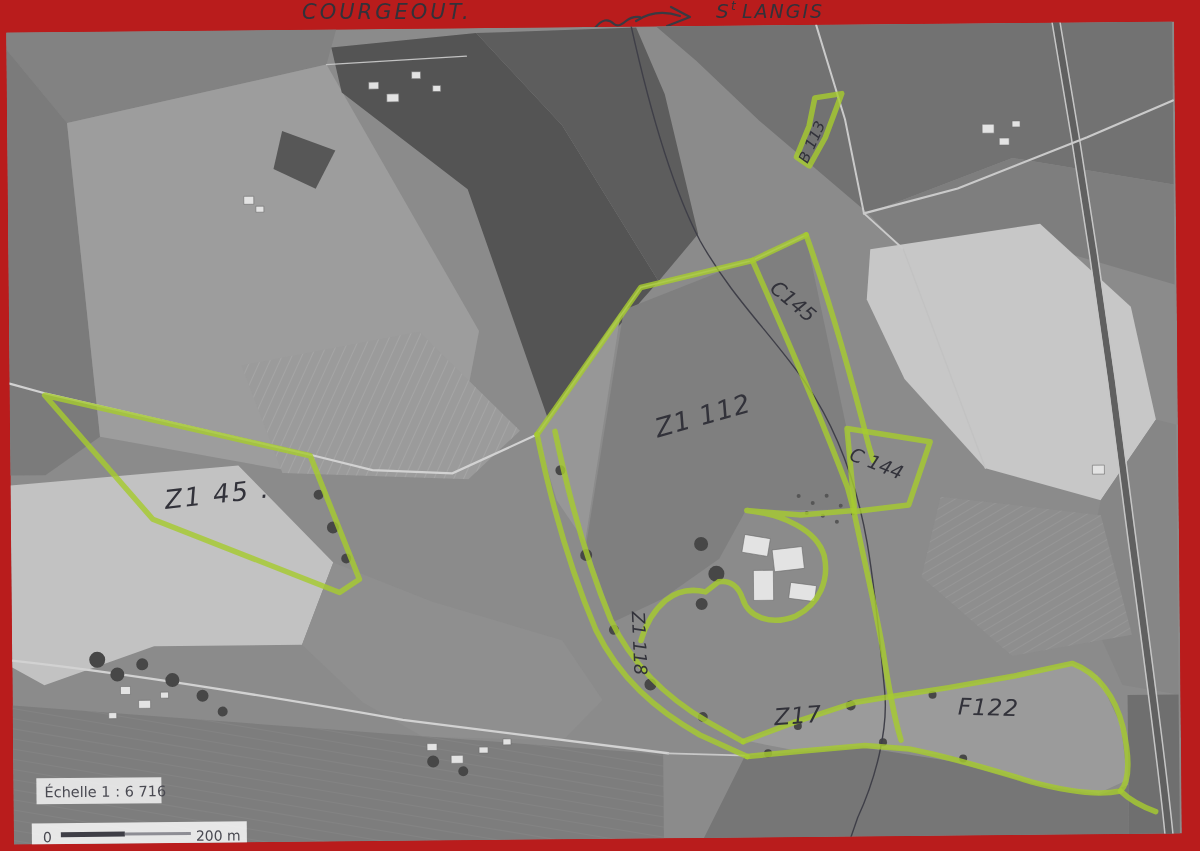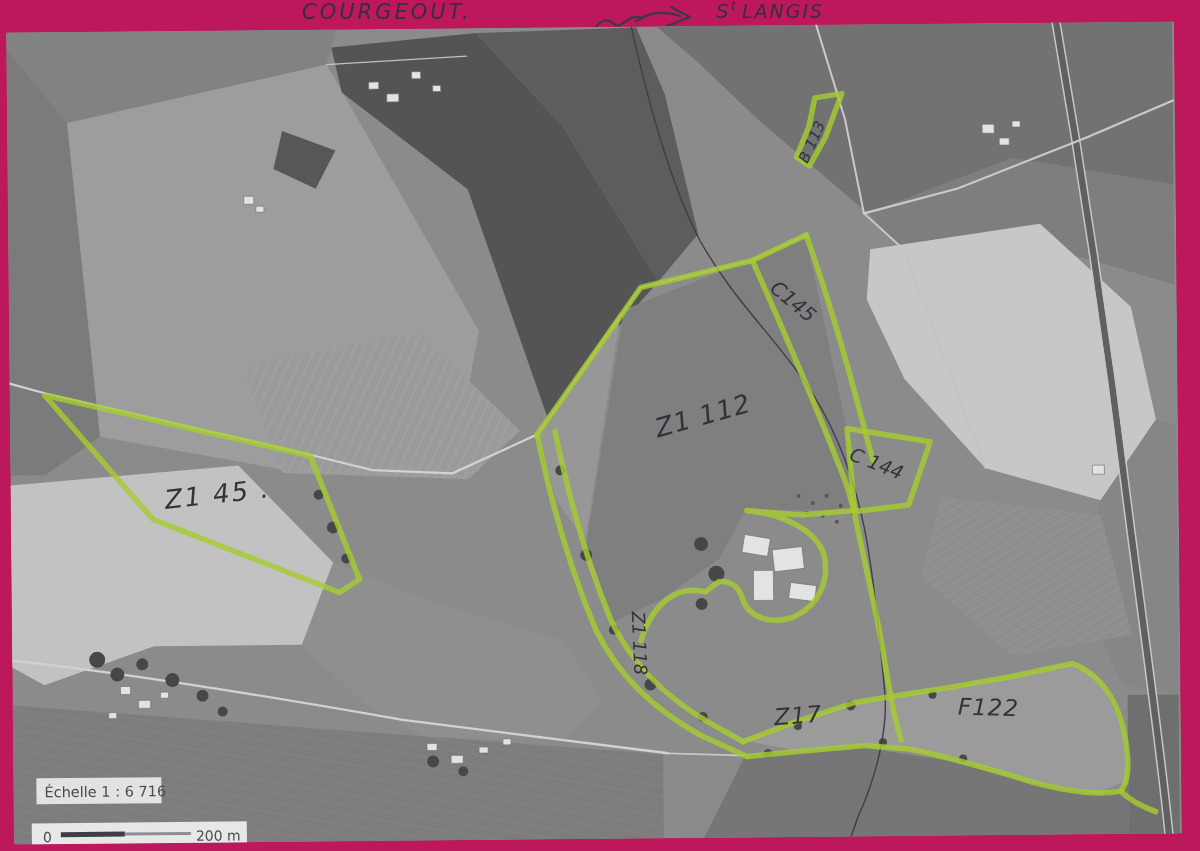--- a/index.html
+++ b/index.html
@@ -1,16 +1,16 @@
 <!DOCTYPE html>
 <html><head>
 <meta charset="utf-8">
 <style>
   html,body{margin:0;padding:0;background:#ffffff;}
-  .page{position:relative;width:1200px;height:851px;background:#be185d;overflow:hidden;
+  .page{position:relative;width:1200px;height:851px;background:#b91c1c;overflow:hidden;
         font-family:"DejaVu Sans",sans-serif;}
   svg{display:block;}
   .hand{font-family:"DejaVu Sans",sans-serif;font-style:italic;fill:#32323a;}
   .print{font-family:"DejaVu Sans",sans-serif;fill:#4a4a52;}
 </style>
 </head>
 <body>
 
 <div class="page">
 <svg width="1200" height="851" viewBox="0 0 1200 851">

